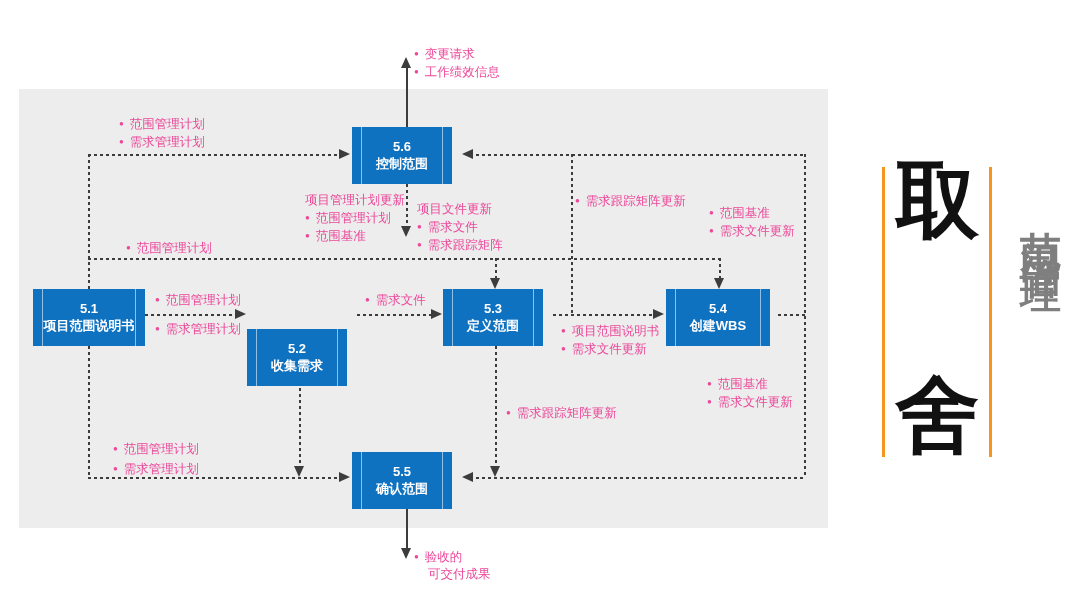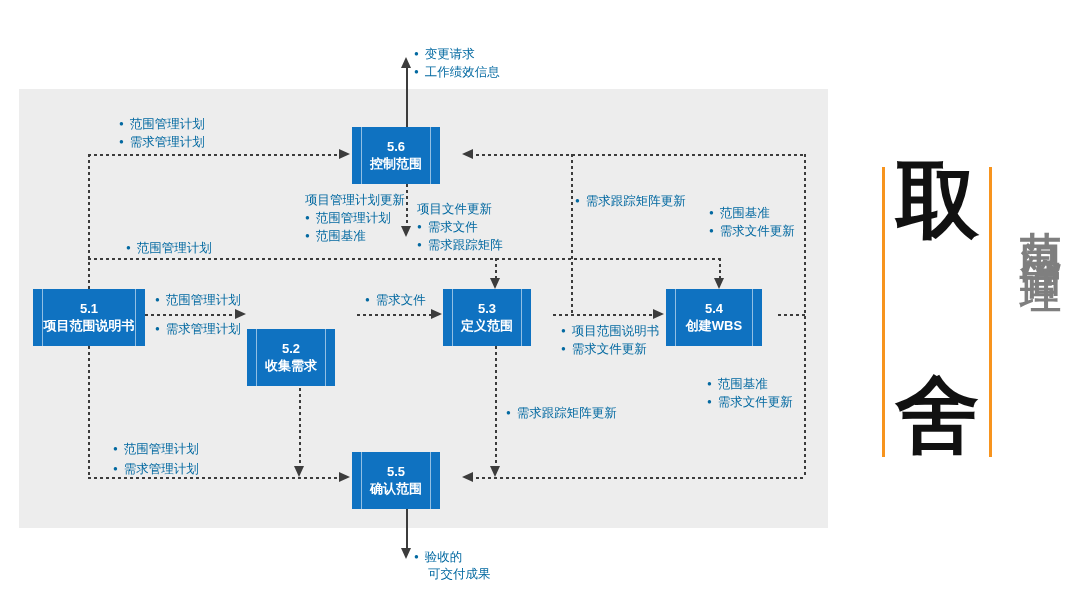--- a/index.html
+++ b/index.html
@@ -1,39 +1,39 @@
 <!DOCTYPE html>
 <html><head>
 <meta charset="utf-8">
 <style>
   html,body{margin:0;padding:0;background:#fff;font-family:"Liberation Sans",sans-serif;}
   #stage{position:relative;width:1080px;height:600px;background:#fff;overflow:hidden;}
   #panel{position:absolute;left:19px;top:89px;width:809px;height:439px;background:#ededed;}
 
   
-  .pbox{position:absolute;width:88px;height:57px;background:#0f72c1;color:#fff;
+  .pbox{position:absolute;width:100px;height:57px;background:#0f72c1;color:#fff;
         font-weight:bold;font-size:13px;line-height:1.3;text-align:center;
         display:flex;flex-direction:column;align-items:center;justify-content:center;}
   .pbox::before,.pbox::after{content:"";position:absolute;top:0;bottom:0;width:1px;background:rgba(255,255,255,.55);}
   .pbox::before{left:9px}.pbox::after{right:9px}
 
   
   .hline{position:absolute;height:2px;background:repeating-linear-gradient(to right,#3c3c3c 0 3px,transparent 3px 6px);}
   .vline{position:absolute;width:2px;background:repeating-linear-gradient(to bottom,#3c3c3c 0 3px,transparent 3px 6px);}
   .svline{position:absolute;width:2px;background:#3c3c3c;}
 
   
   .ar{position:absolute;width:0;height:0;}
   .ar.r{border-top:5px solid transparent;border-bottom:5px solid transparent;border-left:11px solid #3c3c3c;}
   .ar.l{border-top:5px solid transparent;border-bottom:5px solid transparent;border-right:11px solid #3c3c3c;}
   .ar.d{border-left:5px solid transparent;border-right:5px solid transparent;border-top:11px solid #3c3c3c;}
   .ar.u{border-left:5px solid transparent;border-right:5px solid transparent;border-bottom:11px solid #3c3c3c;}
 
   
-  .lbl{position:absolute;font-size:12.5px;line-height:15px;color:#0369a1;white-space:nowrap;}
+  .lbl{position:absolute;font-size:12.5px;line-height:15px;color:#ec4899;white-space:nowrap;}
   .lbl div{margin:0 0 2px 0;}
   .bl::before{content:"\25CF";font-size:8px;margin-right:6px;vertical-align:2px;}
   .indent{padding-left:14px;}
 
   
   .oline{position:absolute;top:167px;width:3px;height:290px;background:#f7941e;}
   #big-chars{position:absolute;left:886px;top:160px;width:103px;height:295px;
              display:flex;flex-direction:column;justify-content:space-between;align-items:center;
              font-family:"DejaVu Serif",serif;font-weight:900;font-size:84px;line-height:.95;color:#111;}
   #vertical-title{position:absolute;left:1014px;top:198px;writing-mode:vertical-rl;
@@ -91,21 +91,21 @@
     <span>项目范围说明书</span>
   </div>
   <div class="pbox" style="left:247px;top:289px;margin-top:40px;">
     <span>5.2</span>
     <span>收集需求</span>
   </div>
   <div class="pbox" style="left:443px;top:289px;">
     <span>5.3</span>
     <span>定义范围</span>
   </div>
-  <div class="pbox" style="left:666px;top:289px;width:96px;">
+  <div class="pbox" style="left:666px;top:289px;width:104px;">
     <span>5.4</span>
     <span>创建WBS</span>
   </div>
   <div class="pbox" style="left:352px;top:452px;text-align:center;">
     <span>5.5</span>
     <span>确认范围</span>
   </div>
 
   <div class="lbl" style="left:414px;top:46px;">
     <div class="bl">变更请求</div>

